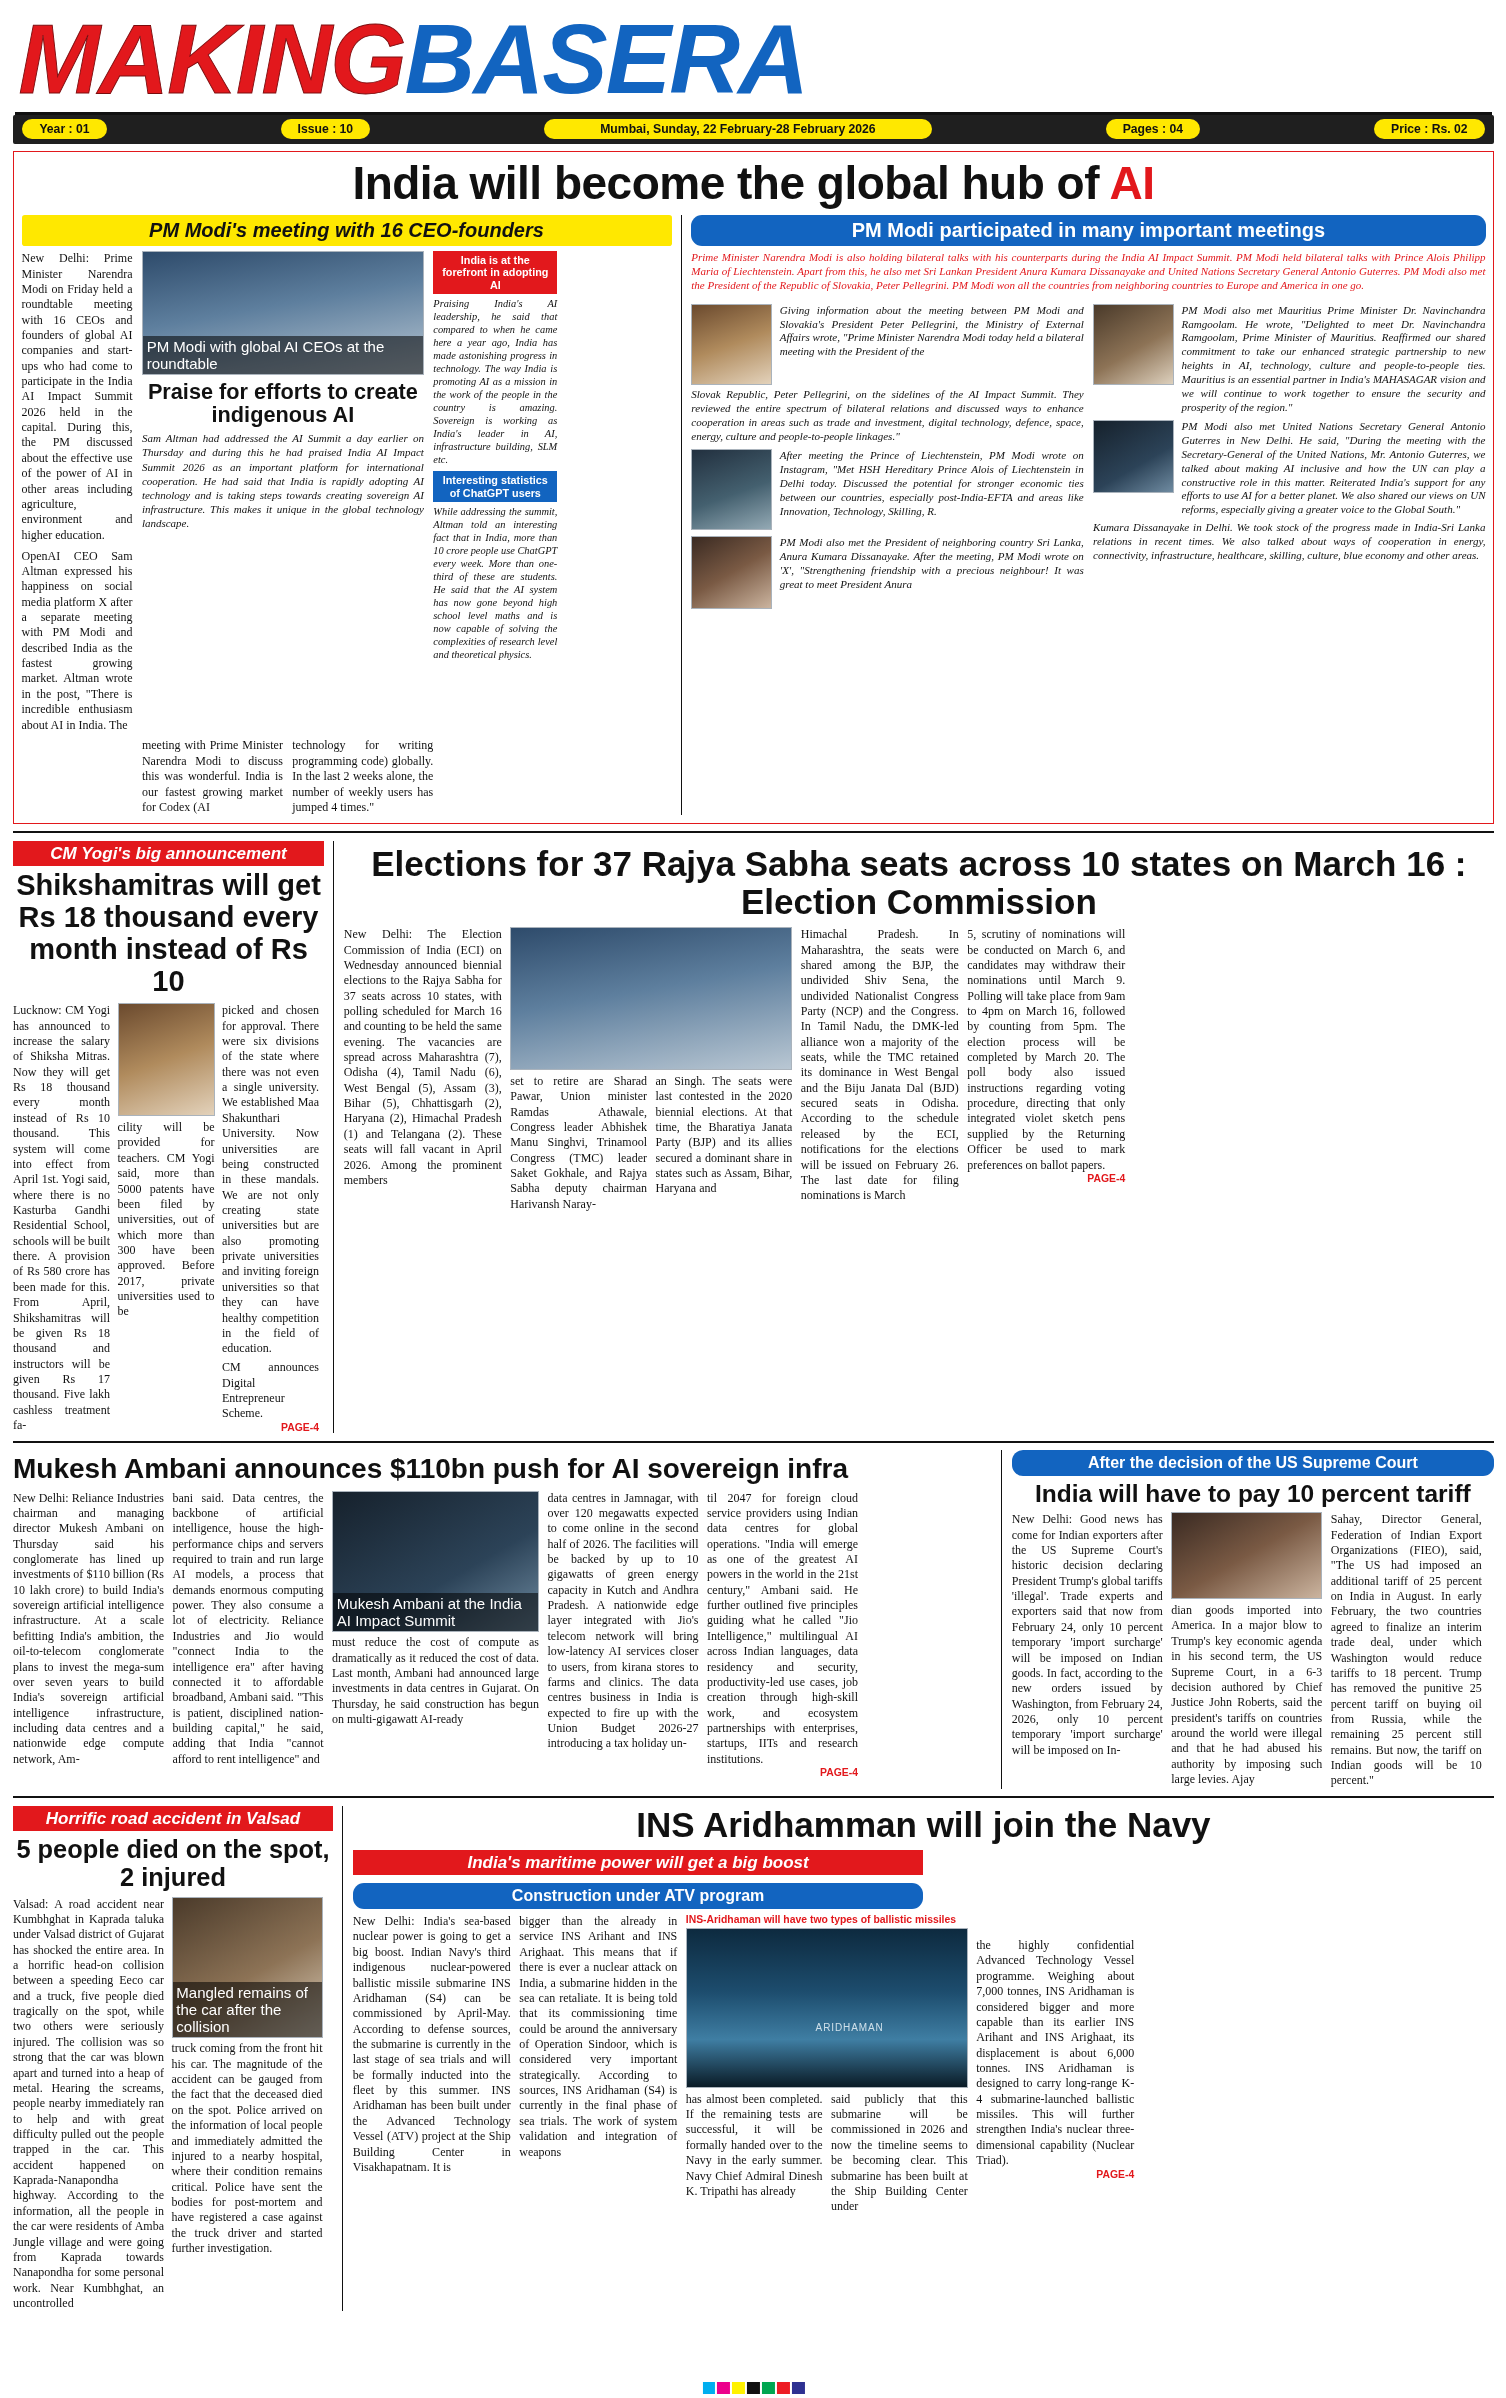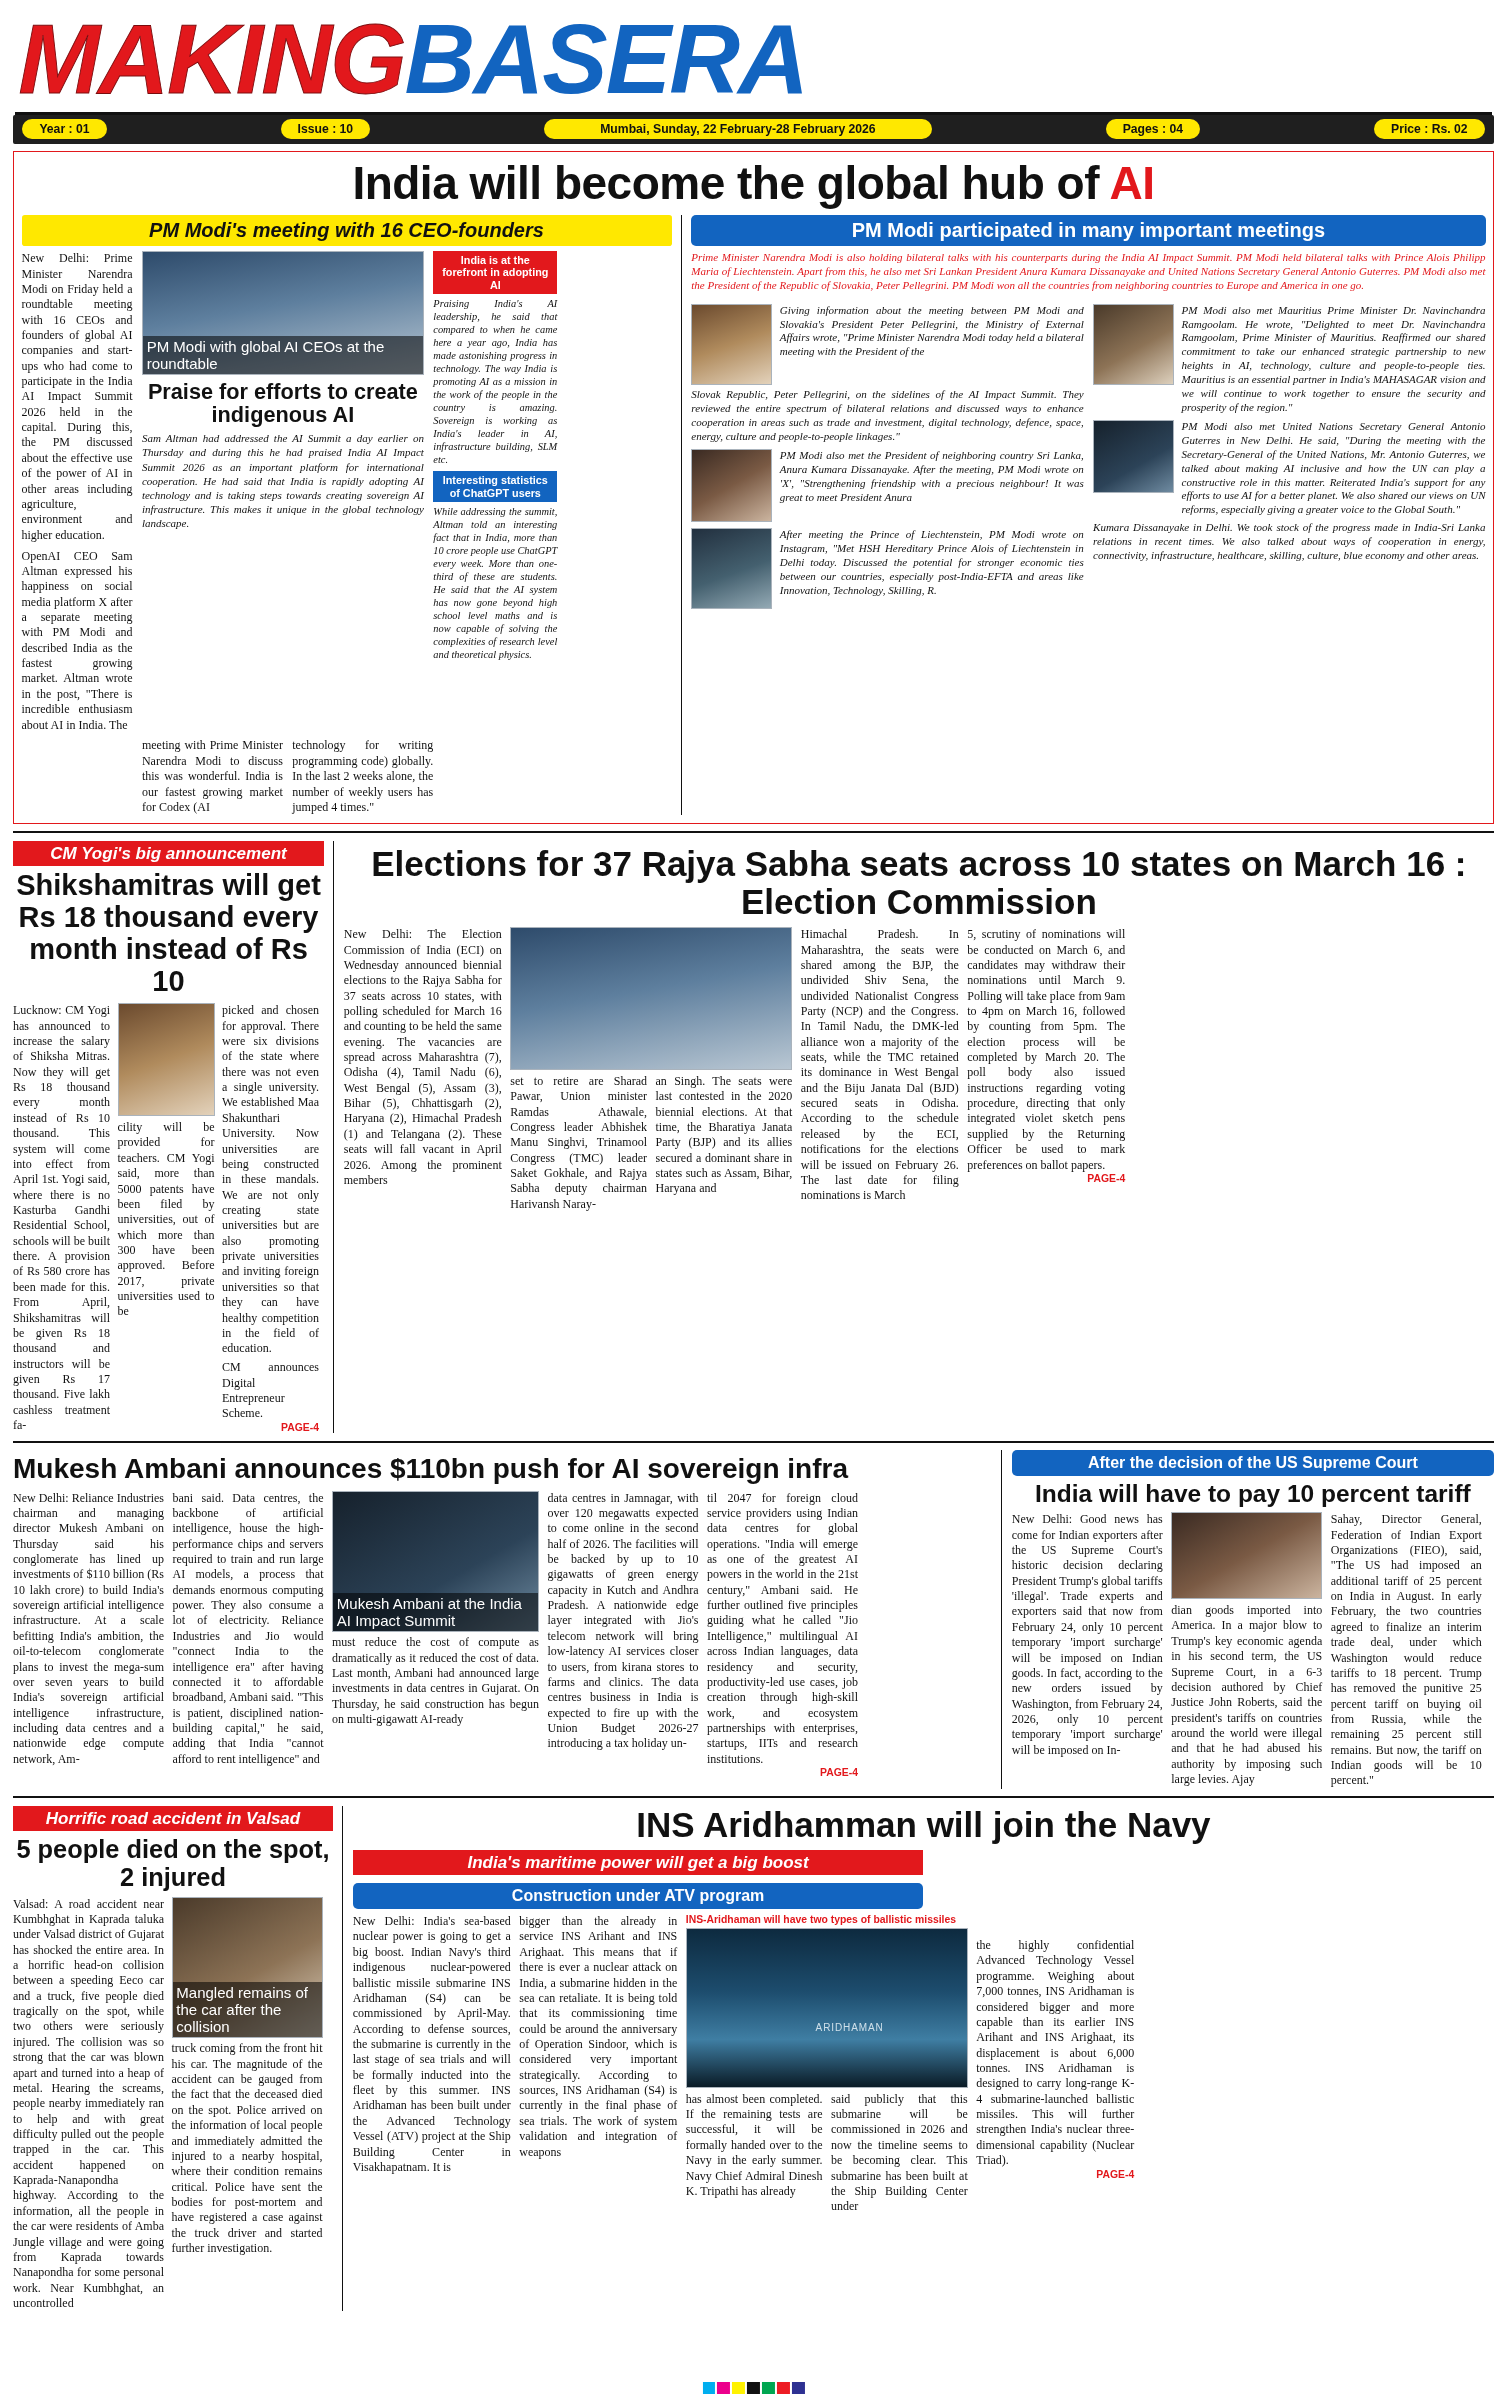--- a/index.html
+++ b/index.html
@@ -55,21 +55,21 @@
   .lead-left { width:650px; }
   .lead-right { flex:1; }
 
   .band-yellow {
     background:#ffe800; color:#111; font-family:"Liberation Sans", sans-serif;
     font-weight:bold; font-style:italic; font-size:20px; text-align:center;
     padding:3.8px 5.6px; border-radius:2.8px;
   }
   .band-blue {
     background:#1264c0; color:#fff; font-family:"Liberation Sans", sans-serif;
-    font-weight:bold; font-size:20px; text-align:center; padding:3.8px 5.6px; border-radius:5px;
+    font-weight:bold; font-size:20px; text-align:center; padding:3.8px 5.6px; border-radius:11px;
   }
   .band-blue.small { font-size:16px; }
   .band-red {
     background:#e2181c; color:#fff; font-family:"Liberation Sans", sans-serif;
     font-weight:bold; font-style:italic; font-size:17px; text-align:center; padding:2.8px 5.6px;
   }
 
   .t { font-size:12px; line-height:1.28; text-align:justify; }
 
   .photo { background:#cfd6dd; position:relative; overflow:hidden; border:0.9px solid #aab3bc; }
@@ -181,27 +181,27 @@
 
         <div class="row" style="margin-top:5.6px;">
           <div style="width:50%;">
             <div class="quote-row">
               <div class="photo ph2" style="width:81px;height:81px;flex:0 0 81px;"></div>
               <div class="quote-txt">Giving information about the meeting between PM Modi and Slovakia's President Peter Pellegrini, the Ministry of External Affairs wrote, "Prime Minister Narendra Modi today held a bilateral meeting with the President of the</div>
             </div>
             <div class="quote-txt" style="margin-top:3.8px;">Slovak Republic, Peter Pellegrini, on the sidelines of the AI Impact Summit. They reviewed the entire spectrum of bilateral relations and discussed ways to enhance cooperation in areas such as trade and investment, digital technology, defence, space, energy, culture and people-to-people linkages."</div>
 
             <div class="quote-row" style="margin-top:5.6px;">
+              <div class="photo ph3" style="width:81px;height:81px;flex:0 0 81px;"></div>
+              <div class="quote-txt">After meeting the Prince of Liechtenstein, PM Modi wrote on Instagram, "Met HSH Hereditary Prince Alois of Liechtenstein in Delhi today. Discussed the potential for stronger economic ties between our countries, especially post-India-EFTA and areas like Innovation, Technology, Skilling, R.</div>
+            </div>
+
+            <div class="quote-row" style="margin-top:5.6px;">
               <div class="photo ph4" style="width:81px;height:73px;flex:0 0 81px;"></div>
               <div class="quote-txt">PM Modi also met the President of neighboring country Sri Lanka, Anura Kumara Dissanayake. After the meeting, PM Modi wrote on 'X', "Strengthening friendship with a precious neighbour! It was great to meet President Anura</div>
-            </div>
-
-            <div class="quote-row" style="margin-top:5.6px;">
-              <div class="photo ph3" style="width:81px;height:81px;flex:0 0 81px;"></div>
-              <div class="quote-txt">After meeting the Prince of Liechtenstein, PM Modi wrote on Instagram, "Met HSH Hereditary Prince Alois of Liechtenstein in Delhi today. Discussed the potential for stronger economic ties between our countries, especially post-India-EFTA and areas like Innovation, Technology, Skilling, R.</div>
             </div>
           </div>
 
           <div style="width:50%;">
             <div class="quote-row">
               <div class="photo ph6" style="width:81px;height:81px;flex:0 0 81px;"></div>
               <div class="quote-txt">PM Modi also met Mauritius Prime Minister Dr. Navinchandra Ramgoolam. He wrote, "Delighted to meet Dr. Navinchandra Ramgoolam, Prime Minister of Mauritius. Reaffirmed our shared commitment to take our enhanced strategic partnership to new heights in AI, technology, culture and people-to-people ties. Mauritius is an essential partner in India's MAHASAGAR vision and we will continue to work together to ensure the security and prosperity of the region."</div>
             </div>
             <div class="quote-row" style="margin-top:5.6px;">
               <div class="photo ph5" style="width:81px;height:73px;flex:0 0 81px;"></div>

